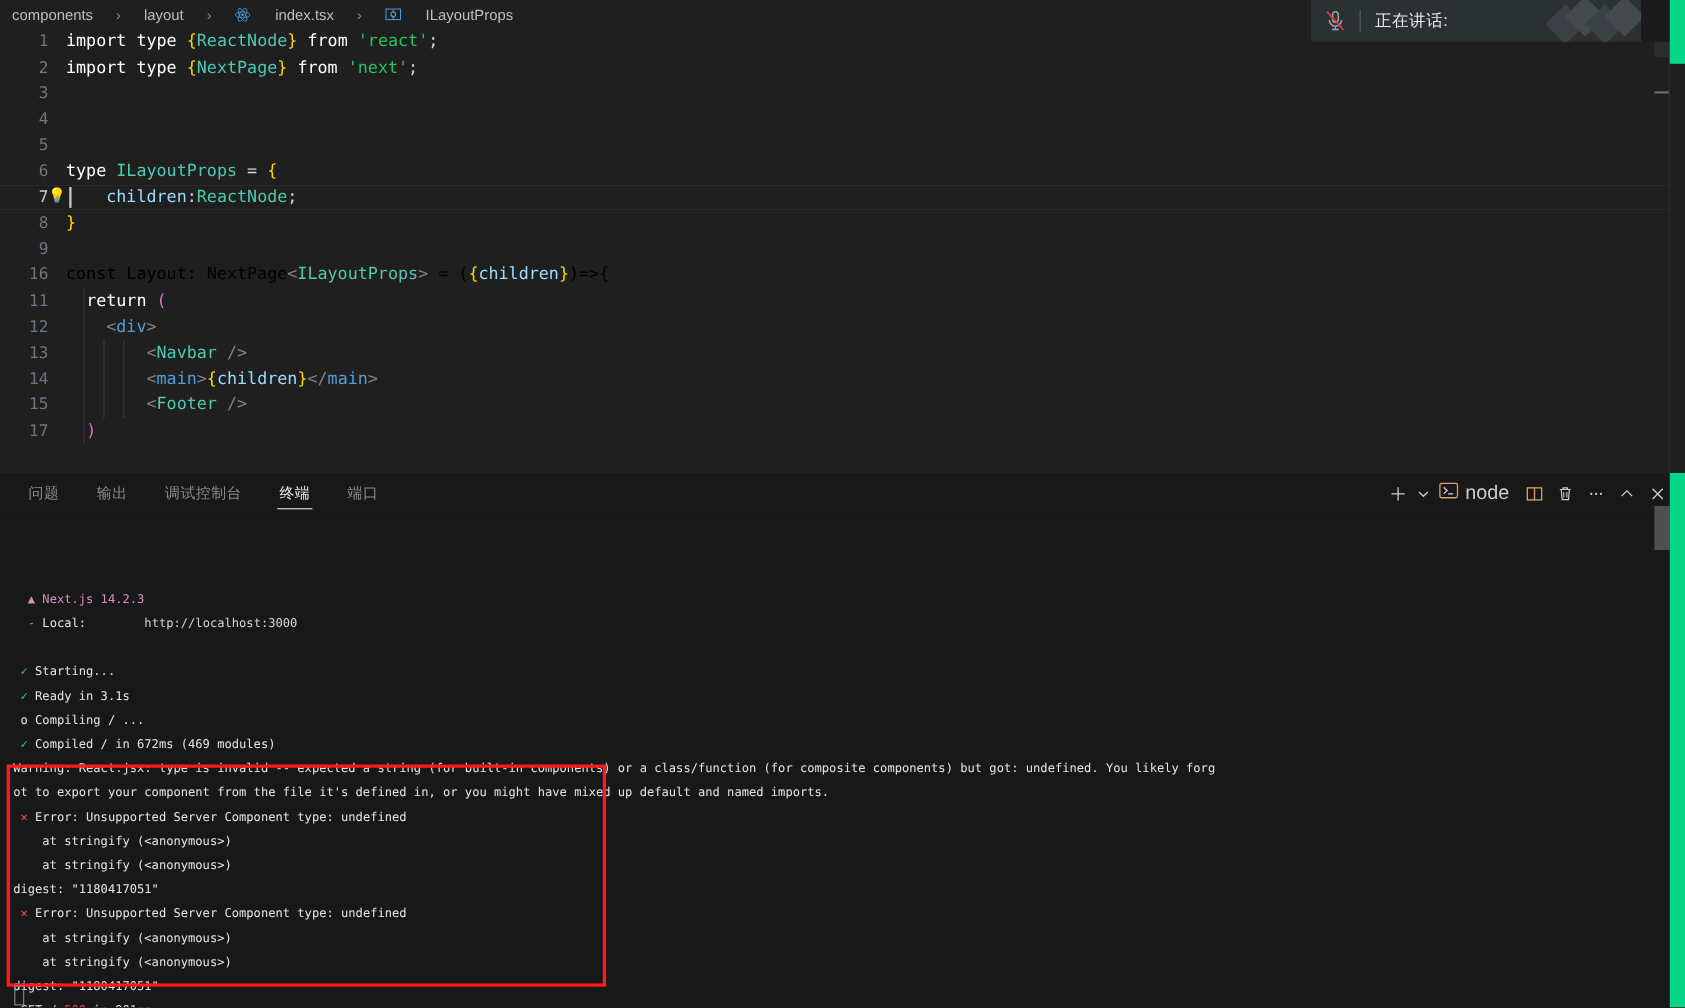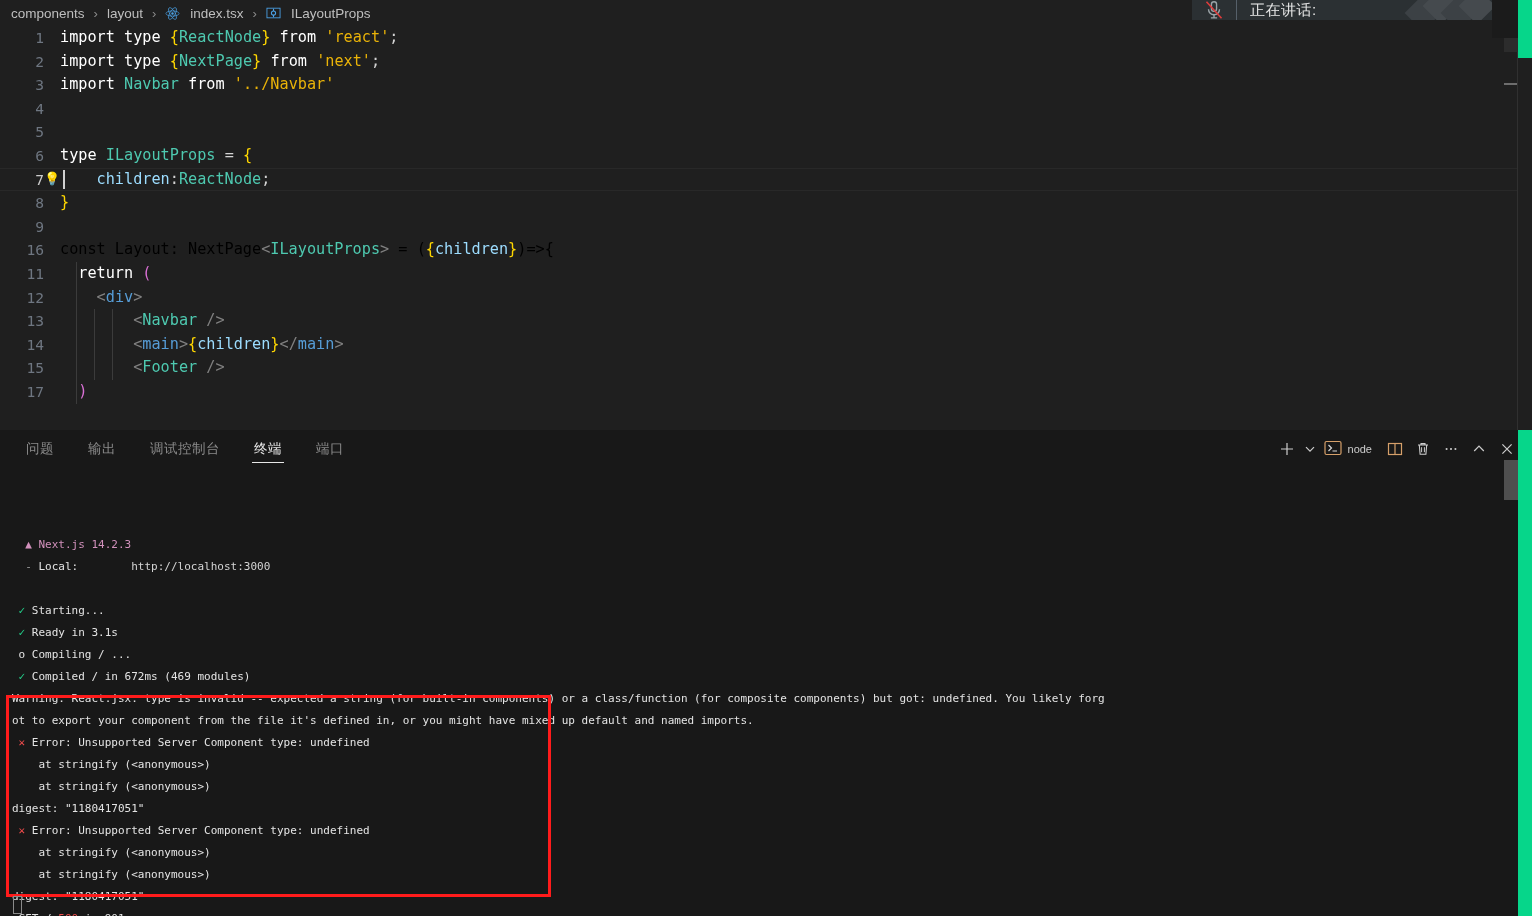--- a/index.html
+++ b/index.html
@@ -7,21 +7,21 @@
     width: 1532px; height: 916px;
     background: #1f1f1f;
     font-family: "Liberation Sans", sans-serif;
     overflow: hidden;
   }
   #app { position: relative; width: 1532px; height: 916px; background: #1f1f1f; }
 
   
   .breadcrumb {
     height: 26px; display: flex; align-items: center;
-    padding-left: 8px; gap: 4px;
+    padding-left: 8px; gap: 16px;
     background: #1f1f1f; font-size: 13.5px; color: #a9a9a9;
     font-family: "Liberation Sans", sans-serif;
     white-space: nowrap;
   }
   .bc-item { padding: 0 3px; color: #bfbfbf; }
   .bc-sep { color: #8a8a8a; font-size: 13px; padding: 0 2px; }
   .bc-icon { display: inline-flex; align-items: center; padding: 0 3px; }
 
   
   .editor {
@@ -44,21 +44,21 @@
   }
   .code-line.cur .ln { color: #cccccc; }
   .ctext { position: absolute; left: 60px; top: 0; }
   .code-line.cur {
     background: #1f1f1f;
     box-shadow: inset 0 1px 0 #282828, inset 0 -1px 0 #282828;
   }
   
   .t-kw   { color: #ffffff; }
   .t-type { color: #4ec9b0; }
-  .t-str  { color: #eab308; }
+  .t-str  { color: #22c55e; }
   .t-var  { color: #9cdcfe; }
   .t-pl   { color: #d4d4d4; }
   .t-b1   { color: #ffd700; }
   .t-b2   { color: #da70d6; }
   .t-tag  { color: #569cd6; }
   .t-tagb { color: #808080; }
 
   .bulb {
     position: absolute; left: 44px; top: 3px;
     width: 17px; height: 17px;
@@ -113,21 +113,21 @@
     padding-right: 12px; color: #cfcfcf;
   }
   .pa {
     width: 26px; height: 26px; display: flex; align-items: center; justify-content: center;
     color: #cdcdcd;
   }
   .pa svg { display: block; }
   .pa.narrow { width: 16px; }
   .term-chip {
     display: flex; align-items: center; gap: 6px;
-    padding: 0 8px 0 4px; height: 26px; color: #cdcdcd; font-size: 11px;
+    padding: 0 8px 0 4px; height: 26px; color: #cdcdcd; font-size: 18px;
     font-family: "Liberation Sans", sans-serif;
   }
 
   
   .term {
     position: absolute; left: 0; top: 37px; width: 1532px; height: 449px;
     background: #181818;
     font-family: "DejaVu Sans Mono", monospace;
     font-size: 11px;
     line-height: 22px;
@@ -156,21 +156,21 @@
   }
   .term-scroll-thumb {
     position: absolute; right: 14px; top: 30px; width: 14px; height: 40px; background: #4f4f4f;
   }
   .term-green-edge {
     position: absolute; right: 0; top: 0; width: 14px; height: 486px; background: #06d68a;
   }
 
   
   .speak {
-    position: absolute; left: 1192px; top: 0; width: 300px; height: 20px;
+    position: absolute; left: 1192px; top: 0; width: 300px; height: 38px;
     background: #2b3033;
     display: flex; align-items: center;
     overflow: hidden;
   }
   .speak .mic { width: 44px; display: flex; align-items: center; justify-content: center; }
   .speak .divider { width: 1px; height: 20px; background: #56606a; }
   .speak .label {
     padding-left: 13px; color: #e8e8e8; font-size: 15px;
     font-family: "Liberation Sans", sans-serif; letter-spacing: .5px;
   }
@@ -218,21 +218,21 @@
         <path d="M8 5.6 L8 3.2 M8 10.4 L8 12.8" stroke="#4ba2e8" stroke-width="1.2"></path>
       </svg>
     </span>
     <span class="bc-item">ILayoutProps</span>
   </div>
 
   <div class="editor">
     <div id="code-host">
         <div class="code-line"><span class="ln">1</span><span class="ctext"><span class="t-kw">import</span> <span class="t-kw">type</span> <span class="t-b1">{</span><span class="t-type">ReactNode</span><span class="t-b1">}</span> <span class="t-kw">from</span> <span class="t-str">'react'</span><span class="t-pl">;</span></span></div>
         <div class="code-line"><span class="ln">2</span><span class="ctext"><span class="t-kw">import</span> <span class="t-kw">type</span> <span class="t-b1">{</span><span class="t-type">NextPage</span><span class="t-b1">}</span> <span class="t-kw">from</span> <span class="t-str">'next'</span><span class="t-pl">;</span></span></div>
-        <div class="code-line"><span class="ln">3</span><span class="ctext"><span class="t-kw">import</span> <span class="t-type">Navbar</span> <span class="t-kw">from</span> <span class="t-str">'../Navbar'</span></span></div>
+        <div class="code-line"><span class="ln">3</span></div>
         <div class="code-line"><span class="ln">4</span></div>
         <div class="code-line"><span class="ln">5</span><span class="ctext"></span></div>
         <div class="code-line"><span class="ln">6</span><span class="ctext"><span class="t-kw">type</span> <span class="t-type">ILayoutProps</span> <span class="t-pl">=</span> <span class="t-b1">{</span></span></div>
         <div class="code-line cur"><span class="ln">7</span><div class="bulb">💡</div><div class="caret7"></div><span class="ctext">    <span class="t-var">children</span><span class="t-pl">:</span><span class="t-type">ReactNode</span><span class="t-pl">;</span></span></div>
         <div class="code-line"><span class="ln">8</span><span class="ctext"><span class="t-b1">}</span></span></div>
         <div class="code-line"><span class="ln">9</span><span class="ctext"></span></div>
         <div class="code-line"><span class="ln">16</span><span class="ctext">const Layout: NextPage<span class="t-tagb">&lt;</span><span class="t-type">ILayoutProps</span><span class="t-tagb">&gt;</span> = (<span class="t-b1">{</span><span class="t-var">children</span><span class="t-b1">}</span>)=&gt;{</span></div>
         <div class="code-line"><div class="iguide" style="left: 76px;"></div><span class="ln">11</span><span class="ctext">  <span class="t-kw">return</span> <span class="t-b2">(</span></span></div>
         <div class="code-line"><div class="iguide" style="left: 76px;"></div><span class="ln">12</span><span class="ctext">    <span class="t-tagb">&lt;</span><span class="t-tag">div</span><span class="t-tagb">&gt;</span></span></div>
         <div class="code-line"><div class="iguide" style="left: 76px;"></div><div class="iguide" style="left: 94px;"></div><div class="iguide" style="left: 112px;"></div><span class="ln">13</span><span class="ctext">        <span class="t-tagb">&lt;</span><span class="t-type">Navbar</span><span class="t-tagb"> /&gt;</span></span></div>

